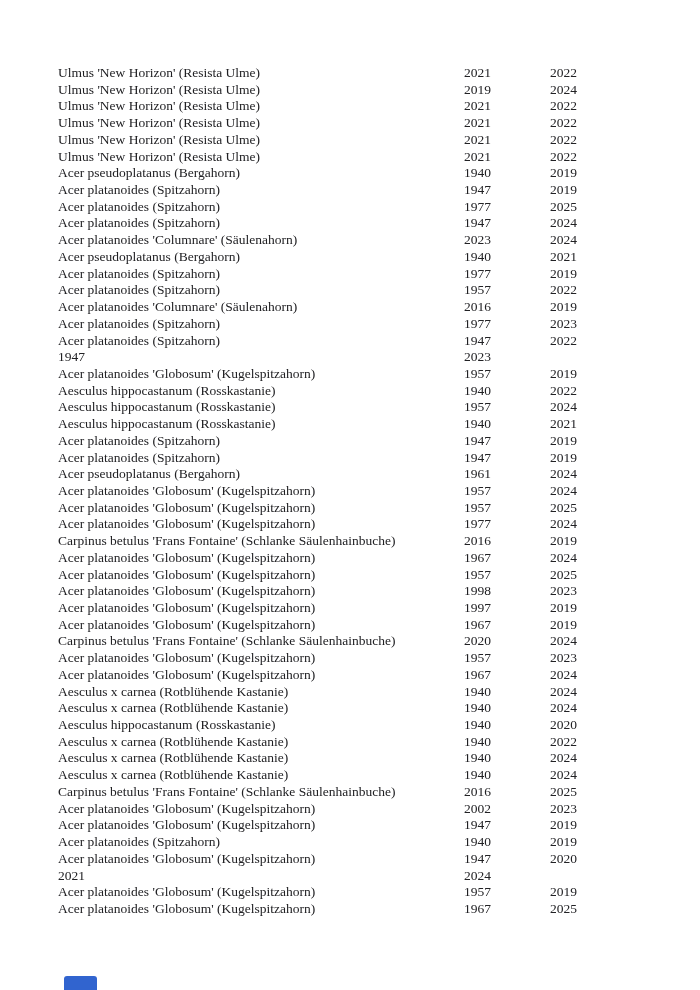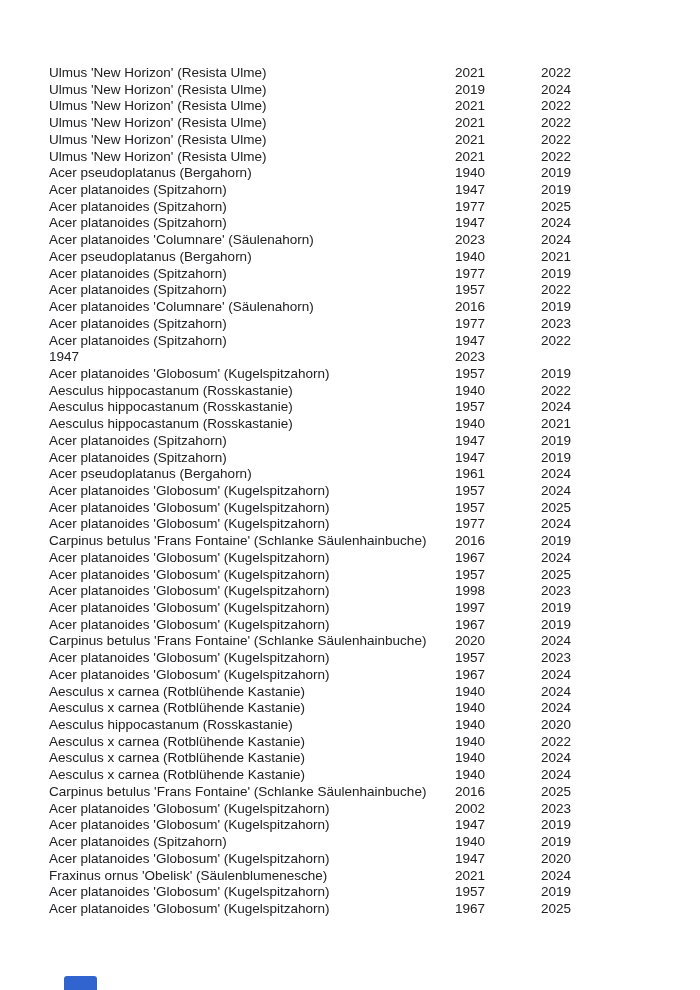--- a/index.html
+++ b/index.html
@@ -6,22 +6,23 @@
   body {
     width: 700px; height: 990px;
     background: #ffffff;
     font-family: "Liberation Sans", sans-serif;
     position: relative;
     overflow: hidden;
   }
   .tree-list {
     position: absolute;
     top: 65px;
-    left: 49px;
+    left: 58px;
     width: 600px;
+    font-family: Liberation Serif, serif;
   }
   .tree-row {
     display: grid;
     grid-template-columns: 406px 86px 86px;
     height: 16.72px;
     line-height: 16.72px;
     font-size: 13.5px;
     color: #212124;
     white-space: nowrap;
   }
@@ -320,21 +321,20 @@
     <span class="cell">2019</span>
   </div>
 
   <div class="tree-row">
     <span class="cell">Acer platanoides 'Globosum' (Kugelspitzahorn)</span>
     <span class="cell">1947</span>
     <span class="cell">2020</span>
   </div>
 
   <div class="tree-row">
-    <span class="cell">Fraxinus ornus 'Obelisk' (Säulenblumenesche)</span>
     <span class="cell">2021</span>
     <span class="cell">2024</span>
   </div>
 
   <div class="tree-row">
     <span class="cell">Acer platanoides 'Globosum' (Kugelspitzahorn)</span>
     <span class="cell">1957</span>
     <span class="cell">2019</span>
   </div>
 

